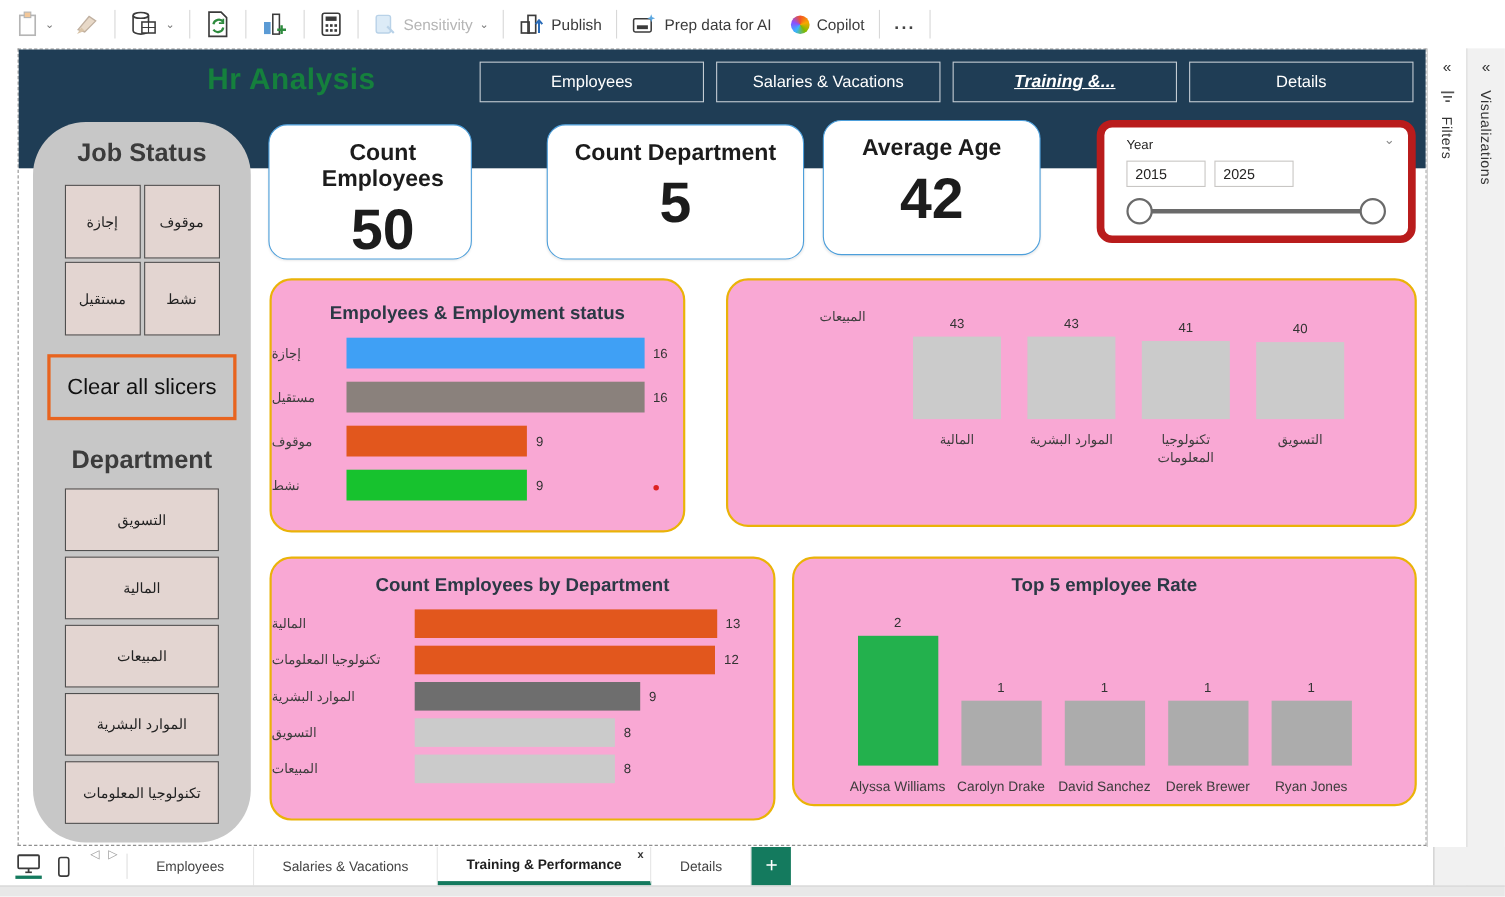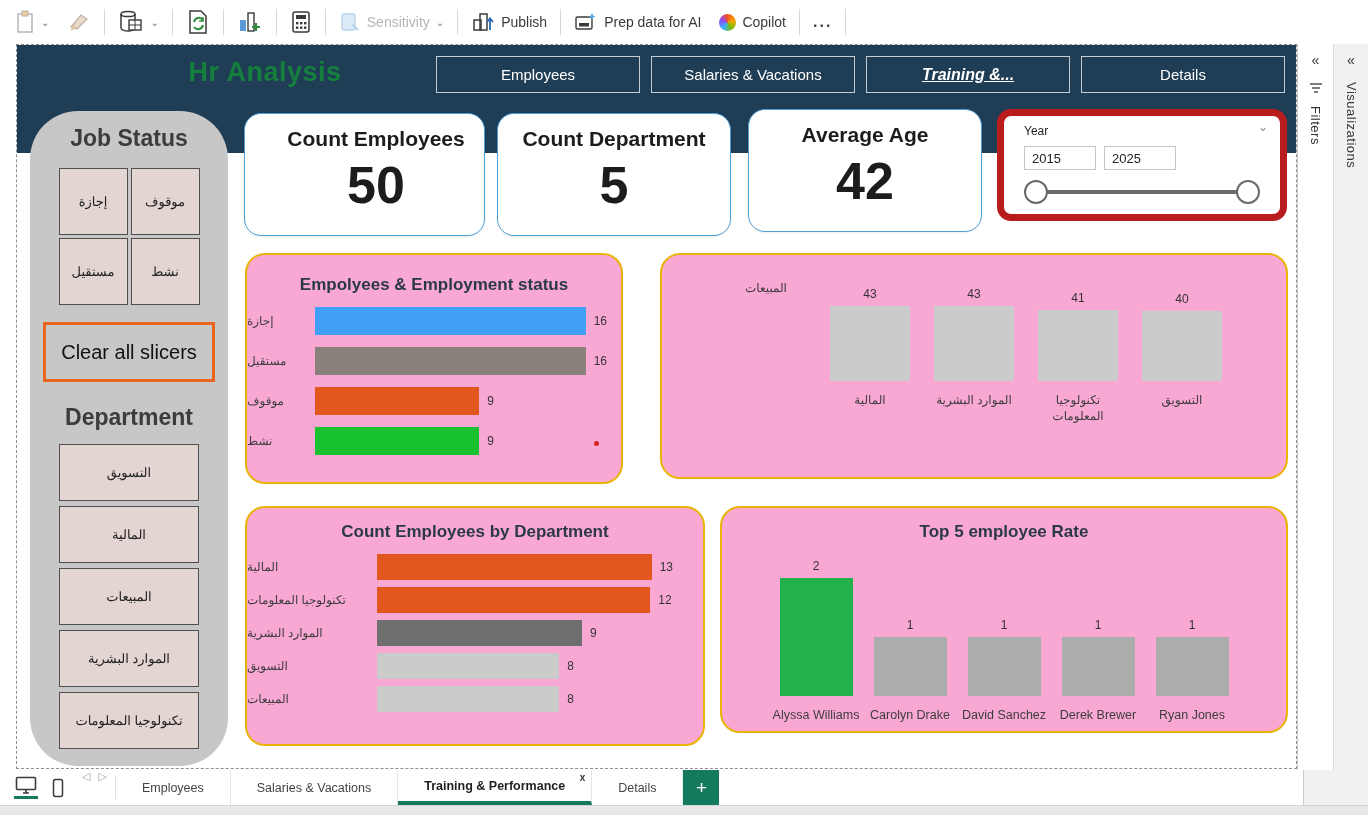--- a/index.html
+++ b/index.html
@@ -47,23 +47,23 @@
     background:transparent; color:#111; font-size:20px; display:flex; align-items:center;
     justify-content:center; cursor:pointer; }
   .dept-list { display:flex; flex-direction:column; gap:5px; align-items:center; margin-top:13px; }
   .dept-btn { width:140px; height:57px; }
 
   
   .kpi { position:absolute; height:123px; background:#fff; border:1px solid #4D9FDB;
     border-radius:17px; text-align:center; box-shadow:0 1px 2px rgba(0,0,0,0.08); }
   .kpi .k-label { margin-top:13px; font-size:21px; font-weight:bold; color:#1c1c1c; }
   .kpi .k-value { margin-top:4px; font-size:52px; font-weight:bold; color:#1c1c1c; }
-  .kpi1 { left:227px; top:68px; width:241px;padding-left:23px; }
+  .kpi1 { left:227px; top:68px; width:185px;padding-left:23px; }
   .kpi2 { left:480px; top:68px; width:234px; }
-  .kpi3 { left:731px; top:64px; width:234px; }
+  .kpi3 { left:731px; top:64px; width:198px; }
 
   
   .year-card { position:absolute; left:980px; top:64px; width:290px; height:112px; background:#fff;
     border:7px solid #b91c1c; border-radius:14px; }
   .year-label { position:absolute; left:20px; top:8px; font-size:12px; color:#252423; }
   .year-chev { position:absolute; right:12px; top:4px; font-size:12px; color:#8a8a8a; }
   .year-box { position:absolute; top:30px; width:72px; height:24px; border:1px solid #C8C6C4;
     font-size:13px; color:#252423; padding-left:7px; display:flex; align-items:center; }
   .yb1 { left:20px; } .yb2 { left:100px; }
   .range-track { position:absolute; left:34px; right:34px; top:74px; height:4px; background:#6A6A6A;

